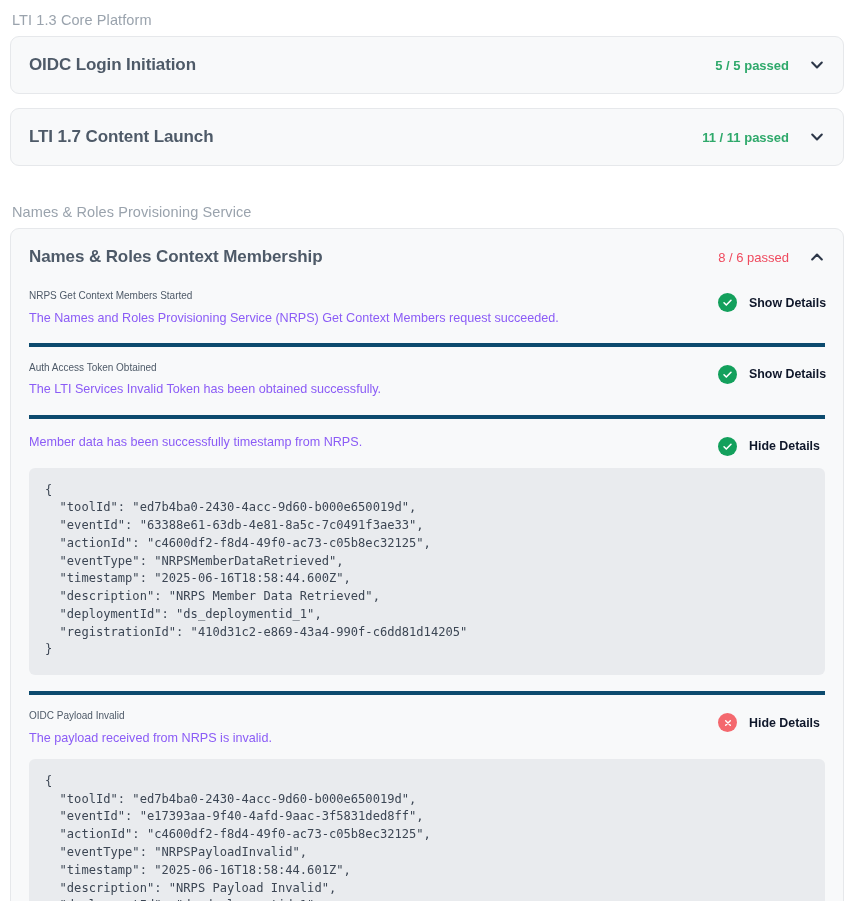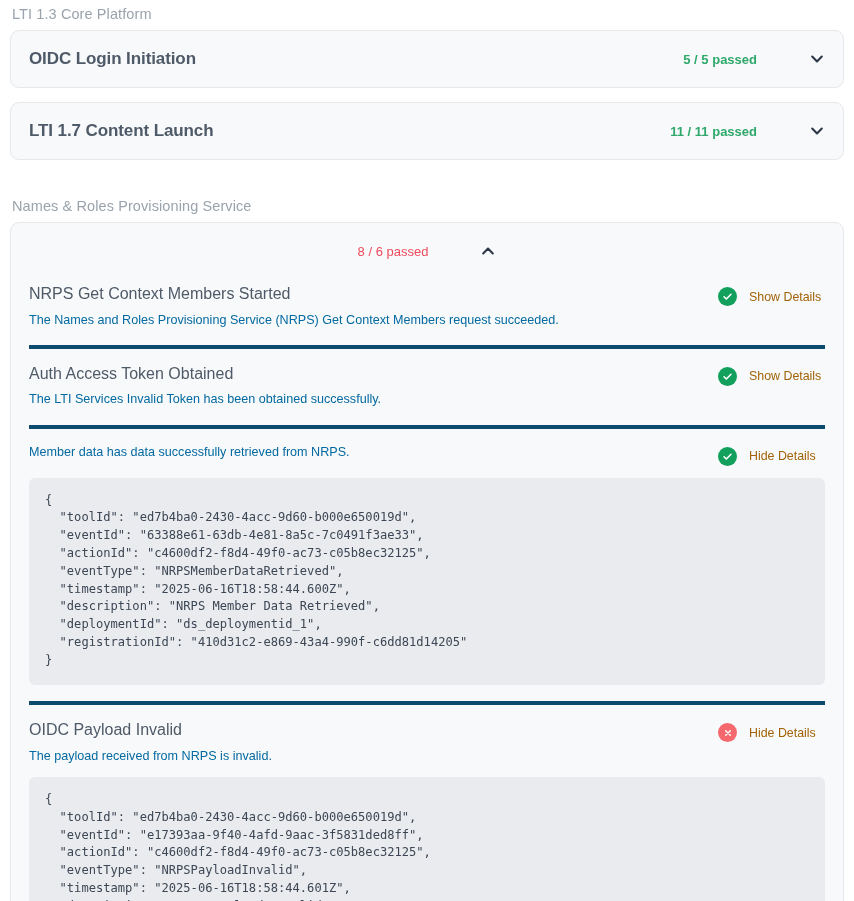--- a/index.html
+++ b/index.html
@@ -19,40 +19,40 @@
     overflow: hidden;
   }
 
   
   .group-heading {
     font-size: 14.5px;
     color: #9aa3ad;
     font-weight: 400;
     letter-spacing: .1px;
     padding: 6px 2px 8px 2px;
+    margin-top: 6px;
   }
   .group-heading.second { padding-top: 24px; }
 
   
   .card {
     background: #f8f9fa;
     border: 1px solid #e6e8eb;
     border-radius: 9px;
     margin-bottom: 14px;
     overflow: hidden;
   }
 
   .card-header {
     display: flex;
     align-items: center;
-    justify-content: center;
+    justify-content: flex-end;
     padding: 16px 18px 16px 18px;
     cursor: pointer;
     min-height: 56px;
-    gap: 32px;
   }
 
   .card-title {
     flex: 1 1 auto;
     font-size: 17px;
     font-weight: 700;
     color: #4e5a68;
     letter-spacing: -.1px;
   }
 
@@ -83,30 +83,30 @@
   .test-item:first-child { border-top: none; padding-top: 4px; }
 
   .test-top {
     display: flex;
     align-items: flex-start;
   }
 
   .test-text { flex: 1 1 auto; min-width: 0; }
 
   .test-title {
-    font-size: 16px;
+    font-size: 10px;
     font-weight: 400;
     color: #4e5a68;
     line-height: 1.35;
     margin-bottom: 6px;
   }
 
   .test-desc {
     font-size: 12.6px;
-    color: #0369a1;
+    color: #8b5cf6;
     line-height: 1.45;
   }
 
   .test-status {
     flex: 0 0 auto;
     display: flex;
     align-items: center;
     gap: 12px;
     padding-top: 4px;
   }
@@ -118,22 +118,22 @@
     align-items: center;
     justify-content: center;
     flex: 0 0 19px;
   }
   .status-dot.ok   { background: #13a05c; }
   .status-dot.err  { background: #f4686e; }
   .status-dot svg { display: block; }
 
   .details-toggle {
     font-size: 12.4px;
-    font-weight: 400;
-    color: #a16207;
+    font-weight: 700;
+    color: #0f172a;
     cursor: pointer;
     white-space: nowrap;
     width: 76px;
     text-align: left;
   }
 
   
   .code-block {
     margin-top: 12px;
     background: #e9ebee;
@@ -170,20 +170,21 @@
         <span class="chev">
           <svg width="16" height="16" viewBox="0 0 16 16">
             <path d="M3.2 5.6 L8 10.4 L12.8 5.6" fill="none" stroke="#2d3748" stroke-width="2.1" stroke-linecap="round" stroke-linejoin="round"></path>
           </svg>
         </span>
       </div>
     </div>
     <div class="group-heading second">Names &amp; Roles Provisioning Service</div>
     <div class="card">
       <div class="card-header">
+        <div class="card-title">Names &amp; Roles Context Membership</div>
         <div class="card-count fail">8 / 6 passed</div>
         <span class="chev">
           <svg width="16" height="16" viewBox="0 0 16 16">
             <path d="M3.2 10.4 L8 5.6 L12.8 10.4" fill="none" stroke="#2d3748" stroke-width="2.1" stroke-linecap="round" stroke-linejoin="round"></path>
           </svg>
         </span>
       </div>
       <div class="card-body">
         <div class="test-item">
           <div class="test-top">
@@ -213,21 +214,21 @@
                   <path d="M2.2 6.3 L4.7 8.8 L9.8 3.5" fill="none" stroke="#ffffff" stroke-width="1.7" stroke-linecap="round" stroke-linejoin="round"></path>
                 </svg>
               </span>
               <span class="details-toggle">Show Details</span>
             </div>
           </div>
         </div>
         <div class="test-item">
           <div class="test-top">
             <div class="test-text">
-              <div class="test-desc">Member data has data successfully retrieved from NRPS.</div>
+              <div class="test-desc">Member data has been successfully timestamp from NRPS.</div>
             </div>
             <div class="test-status">
               <span class="status-dot ok">
                 <svg width="11" height="11" viewBox="0 0 12 12">
                   <path d="M2.2 6.3 L4.7 8.8 L9.8 3.5" fill="none" stroke="#ffffff" stroke-width="1.7" stroke-linecap="round" stroke-linejoin="round"></path>
                 </svg>
               </span>
               <span class="details-toggle">Hide Details</span>
             </div>
           </div>

